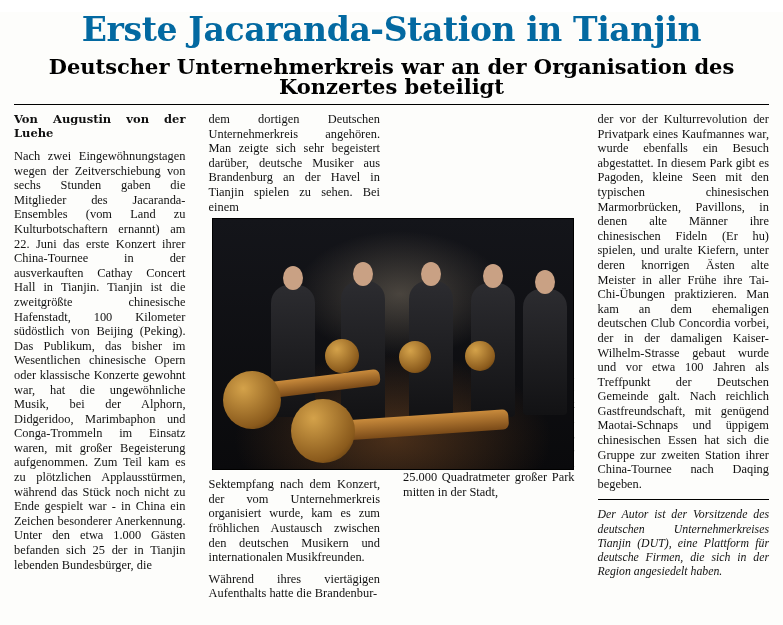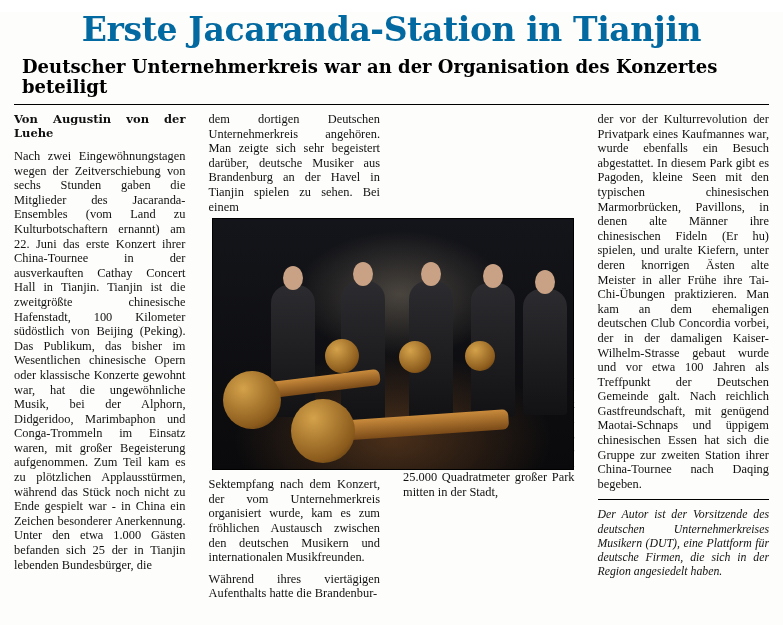--- a/index.html
+++ b/index.html
@@ -28,22 +28,23 @@
     font-size: 33px;
     line-height: 36px;
     text-align: center;
     letter-spacing: -0.4px;
     margin: 12px 18px 0 18px;
     color: #0369a1;
   }
   .subhead {
     font-family: "DejaVu Serif", serif;
     font-weight: bold;
-    font-size: 18px;
+    font-size: 21px;
     line-height: 20px;
+    text-align: center;
     margin: 9px 22px 0 22px;
     color: #000;
   }
   .rule {
     height: 1px;
     background: #000;
     margin: 7px 14px 0 14px;
   }
   .columns {
     display: flex;
@@ -156,21 +157,21 @@
     </div>
 
     <div class="col">
       <div style="height:256px"></div>
       <p>Trommelturm besichtigt, von dem aus vor hunderten von Jahren die Ankunft von Feinden angekündigt werden konnte, um den Bürgern Zeit zu geben, rechtzeitig innerhalb der Stadtmauern Schutz zu suchen. Dem Volkspark, ein 25.000 Quadratmeter großer Park mitten in der Stadt,</p>
     </div>
 
     <div class="col">
       <p>der vor der Kulturrevolution der Privatpark eines Kaufmannes war, wurde ebenfalls ein Besuch abgestattet. In diesem Park gibt es Pagoden, kleine Seen mit den typischen chinesischen Marmorbrücken, Pavillons, in denen alte Männer ihre chinesischen Fideln (Er hu) spielen, und uralte Kiefern, unter deren knorrigen Ästen alte Meister in aller Frühe ihre Tai-Chi-Übungen praktizieren. Man kam an dem ehemaligen deutschen Club Concordia vorbei, der in der damaligen Kaiser-Wilhelm-Strasse gebaut wurde und vor etwa 100 Jahren als Treffpunkt der Deutschen Gemeinde galt. Nach reichlich Gastfreundschaft, mit genügend Maotai-Schnaps und üppigem chinesischen Essen hat sich die Gruppe zur zweiten Station ihrer China-Tournee nach Daqing begeben.</p>
       <div class="sep-line"></div>
-      <p class="italic-note">Der Autor ist der Vorsitzende des deutschen Unternehmerkreises Musikern (DUT), eine Plattform für deutsche Firmen, die sich in der Region angesiedelt haben.</p>
+      <p class="italic-note">Der Autor ist der Vorsitzende des deutschen Unternehmerkreises Tianjin (DUT), eine Plattform für deutsche Firmen, die sich in der Region angesiedelt haben.</p>
     </div>
 
   </div>
 
   <div class="photo">
     <div class="glow"></div>
 
     <div class="figure" style="left:58px; height:132px; bottom:52px;">
       <div class="head"></div>
     </div>

